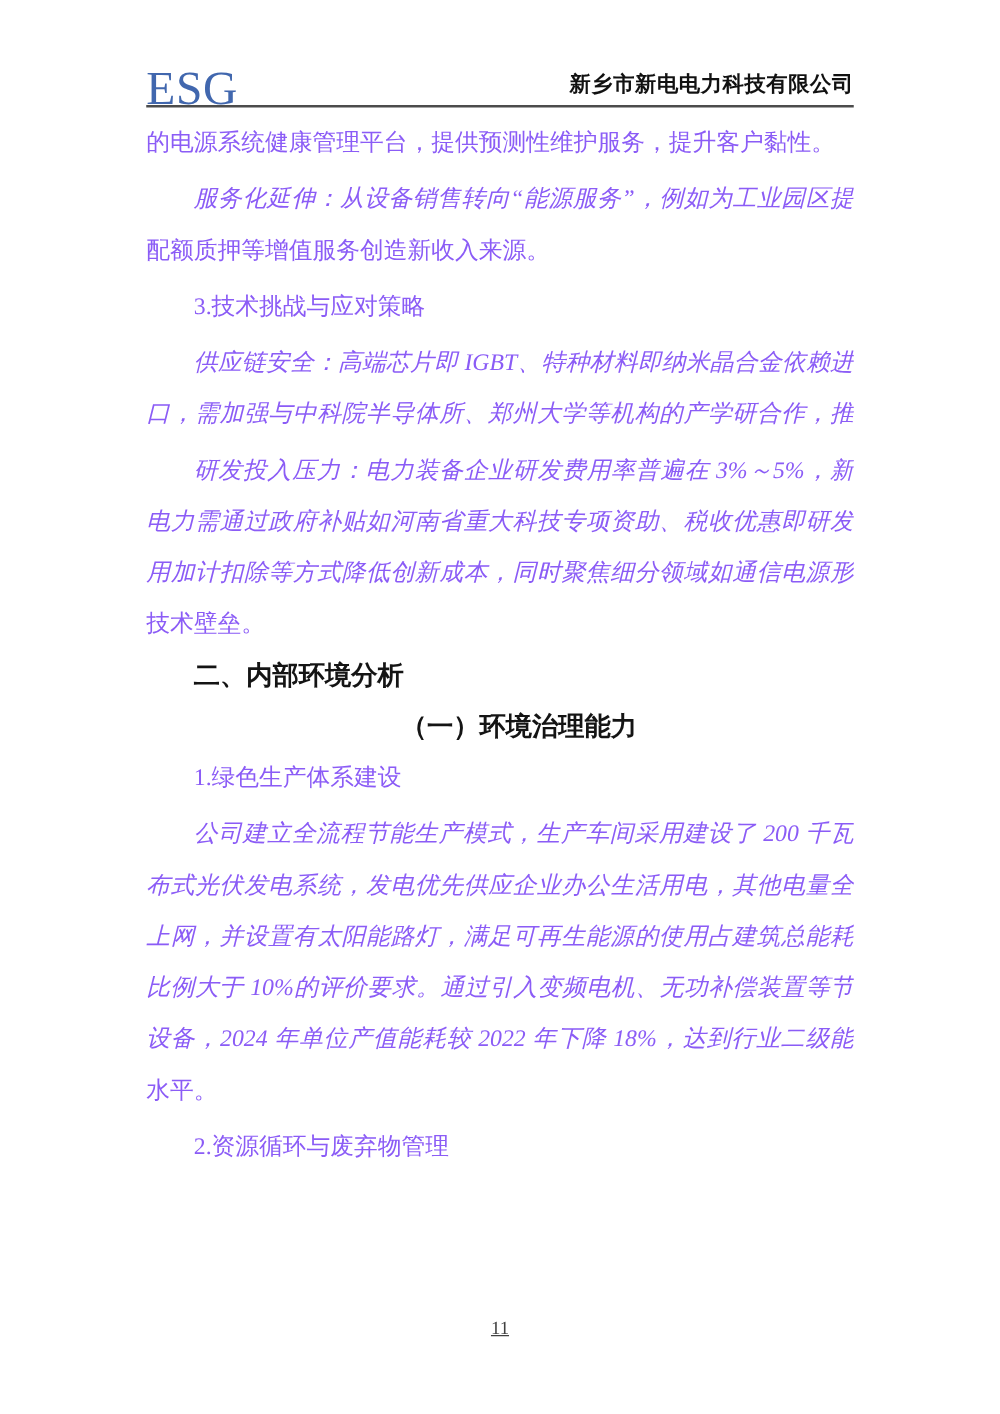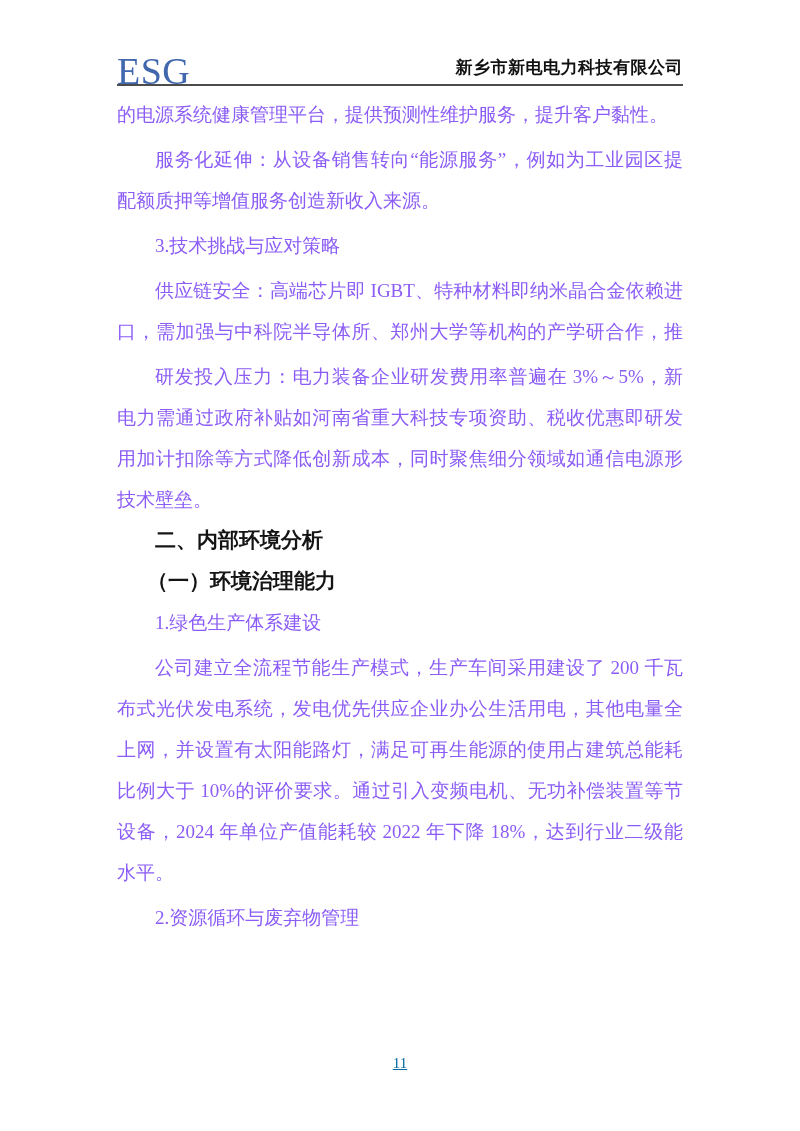--- a/index.html
+++ b/index.html
@@ -67,41 +67,42 @@
   .line {
     font-size: 19px;
     height: 41px;
     line-height: 41px;
     overflow: hidden;
     color: #8b5cf6;
   }
   .line.full {
     text-align: justify;
     text-align-last: justify;
+    font-style: italic;
   }
   .line.indent { text-indent: 38px; }
   .h1 .line, .h2 .line {
     font-family: Liberation Serif, serif;
     font-weight: 700;
     font-size: 21px;
     color: #141414;
   }
-  .h2 .line { text-indent: 30px; }
+  .h2 .line { text-indent: 30px; text-align: center; }
 
   
   .footer {
     position: absolute;
     left: 0;
     top: 1054px;
     width: 800px;
     text-align: center;
   }
   .page-number {
     font-size: 15px;
-    color: #0369a1;
+    color: #404040;
     text-decoration: underline;
   }
 </style>
 </head>
 <body>
 
 <div class="page">
 
   <div class="header">
     <div class="logo">ESG</div>

